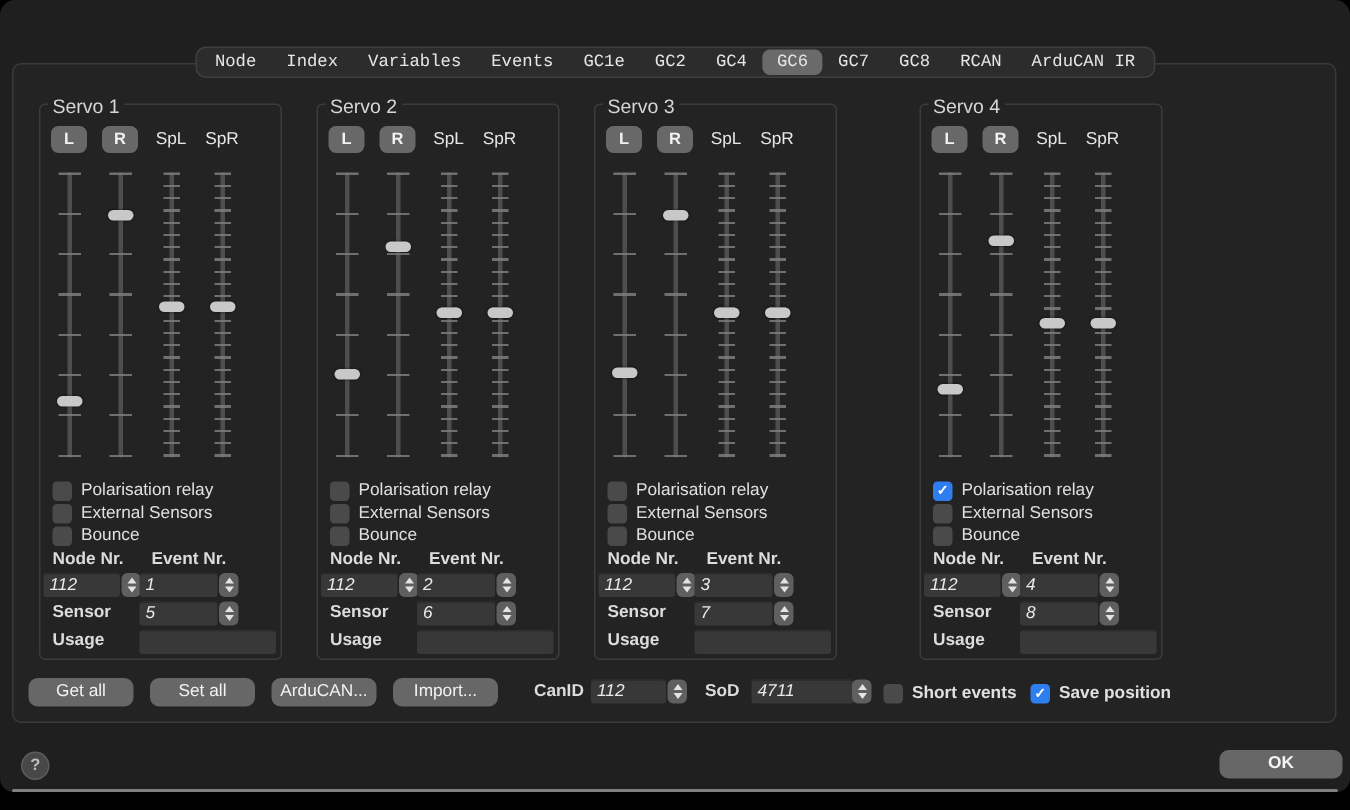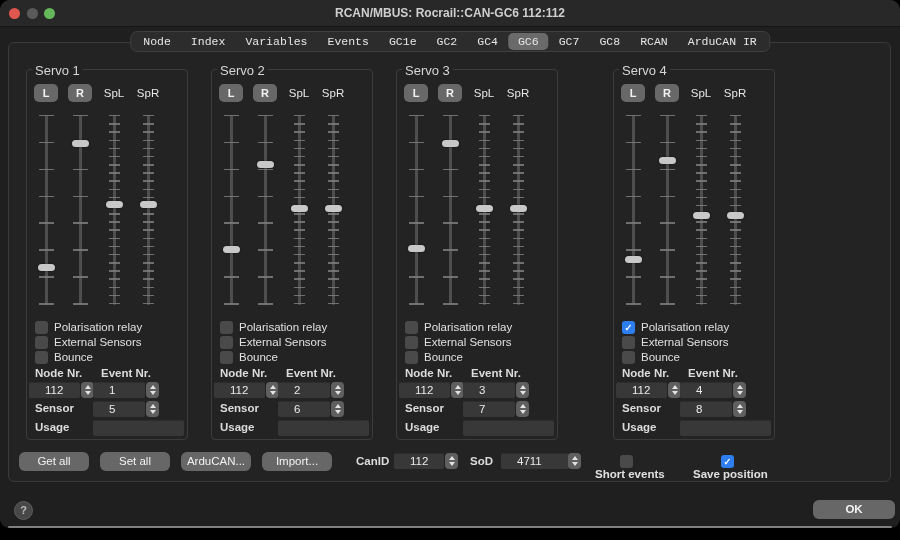--- a/index.html
+++ b/index.html
@@ -58,53 +58,47 @@
     flex:0 0 13px; }
   .cb.checked { background:#2e7ef0; }
   .cb.checked::after { content:"\2713"; display:block; color:#fff;
     font-size:9.5px; font-weight:bold; text-align:center; line-height:13px; }
   .cb-label { margin-left:6px; font-size:11.5px; color:#e0e0e0; white-space:nowrap; }
   
   .flabel { position:absolute; font-size:11.5px; font-weight:bold; color:#dcdcdc;
     white-space:nowrap; }
   .field { position:absolute; height:16px; background:#383838; border-radius:2px;
     box-shadow:inset 0 1px 0 #2d2d2d; color:#eaeaea; font-size:11.5px;
-    line-height:16px; padding-left:16px; overflow:hidden; }
+    line-height:16px; padding-left:4px; overflow:hidden;font-style:italic; }
   .stepper { position:absolute; width:13px; height:16px; background:#5f5f5f;
     border-radius:4px; display:flex; flex-direction:column; align-items:center;
     justify-content:center; gap:2px; }
   .stepper i { display:block; width:0; height:0;
     border-left:3px solid transparent; border-right:3px solid transparent; }
   .stepper .up { border-bottom:4px solid #e3e3e3; }
   .stepper .dn { border-top:4px solid #e3e3e3; }
   
   .footer { position:absolute; left:0; top:409px; right:0; height:20px; }
   .btn { position:absolute; top:0; width:70px; height:19px; background:#676767;
     border-radius:6px; color:#f2f2f2; font-size:11.5px; text-align:center;
     line-height:19px; }
-  .footer .cb-row { top:3px;flex-direction:column; }
+  .footer .cb-row { top:3px; }
   
   .help-btn { position:absolute; left:14px; top:501px; width:19px; height:19px;
     border-radius:50%; background:#484848; border:1px solid #5d5d5d;
     color:#bdbdbd; font-size:11px; font-weight:bold; text-align:center;
     line-height:17px; }
   .ok-btn { position:absolute; left:813px; top:500px; width:82px; height:19px;
     background:#676767; border-radius:6px; color:#f4f4f4; font-size:11.5px;
     font-weight:bold; text-align:center; line-height:19px; }
 </style>
 </head>
 <body>
 
 <div id="window">
-  <div class="titlebar">
-    <span class="dot red"></span>
-    <span class="dot gray"></span>
-    <span class="dot green"></span>
-    <div class="title">RCAN/MBUS: Rocrail::CAN-GC6 112:112</div>
-  </div>
 
   <div class="panel">
     <div>
         <div class="group" style="left: 17px;">
     <span class="group-label">Servo 1</span>
     <div class="hdr-row">
             <div class="col">
               <div class="lr-btn">L</div>
             </div>
             <div class="col">

